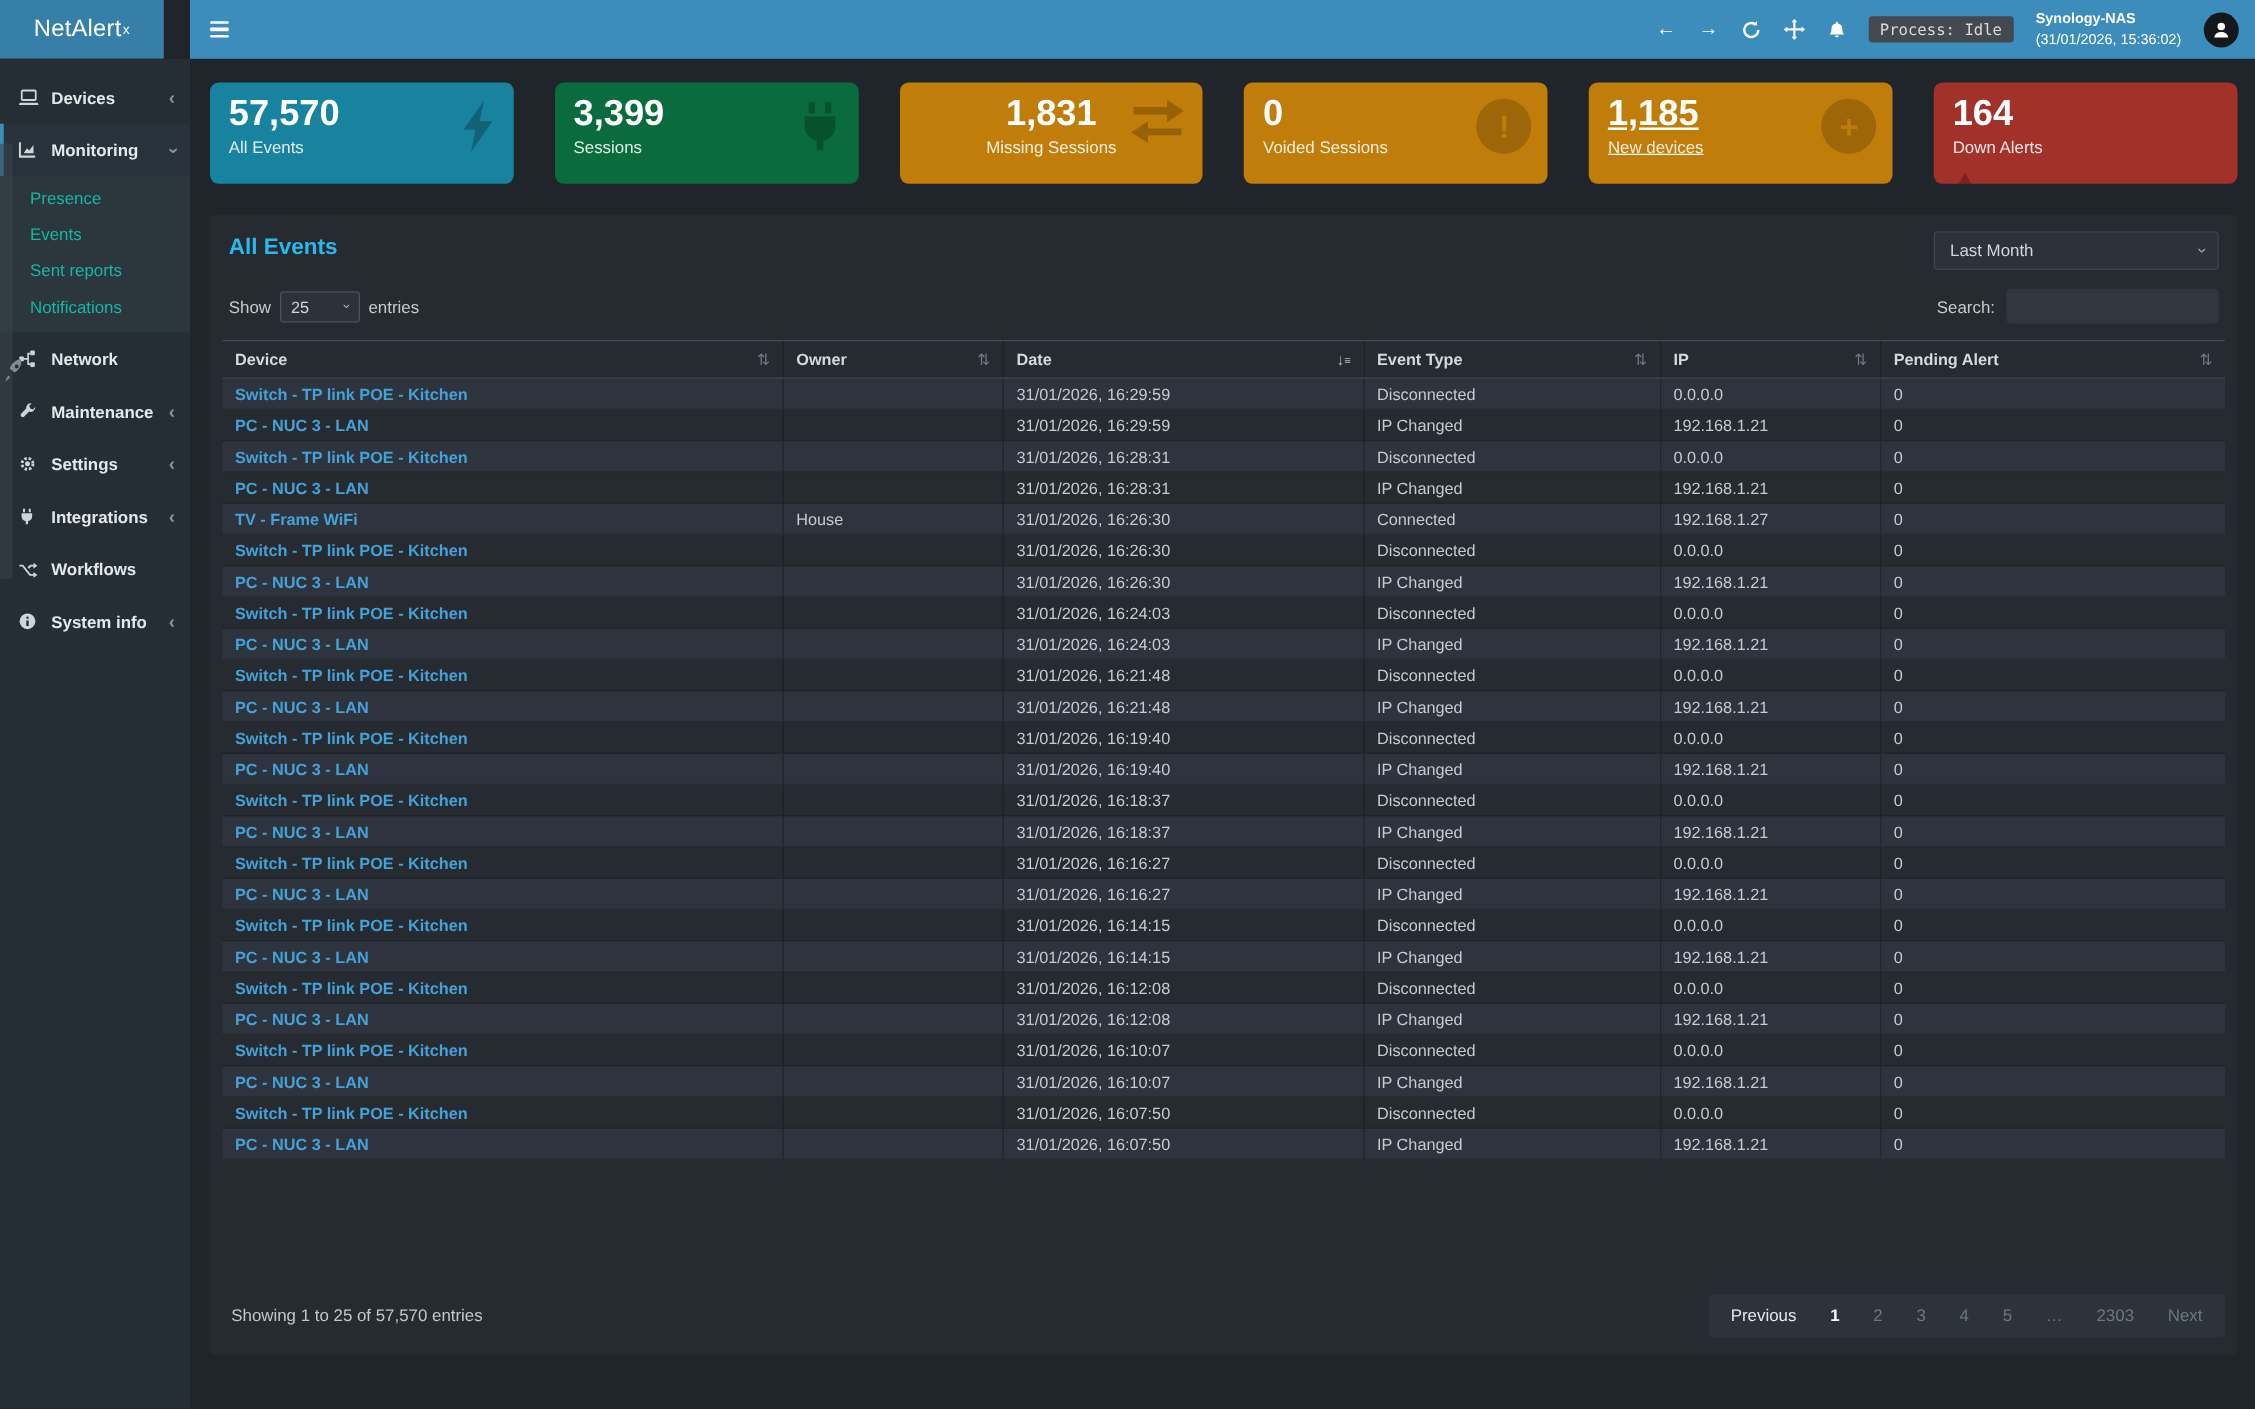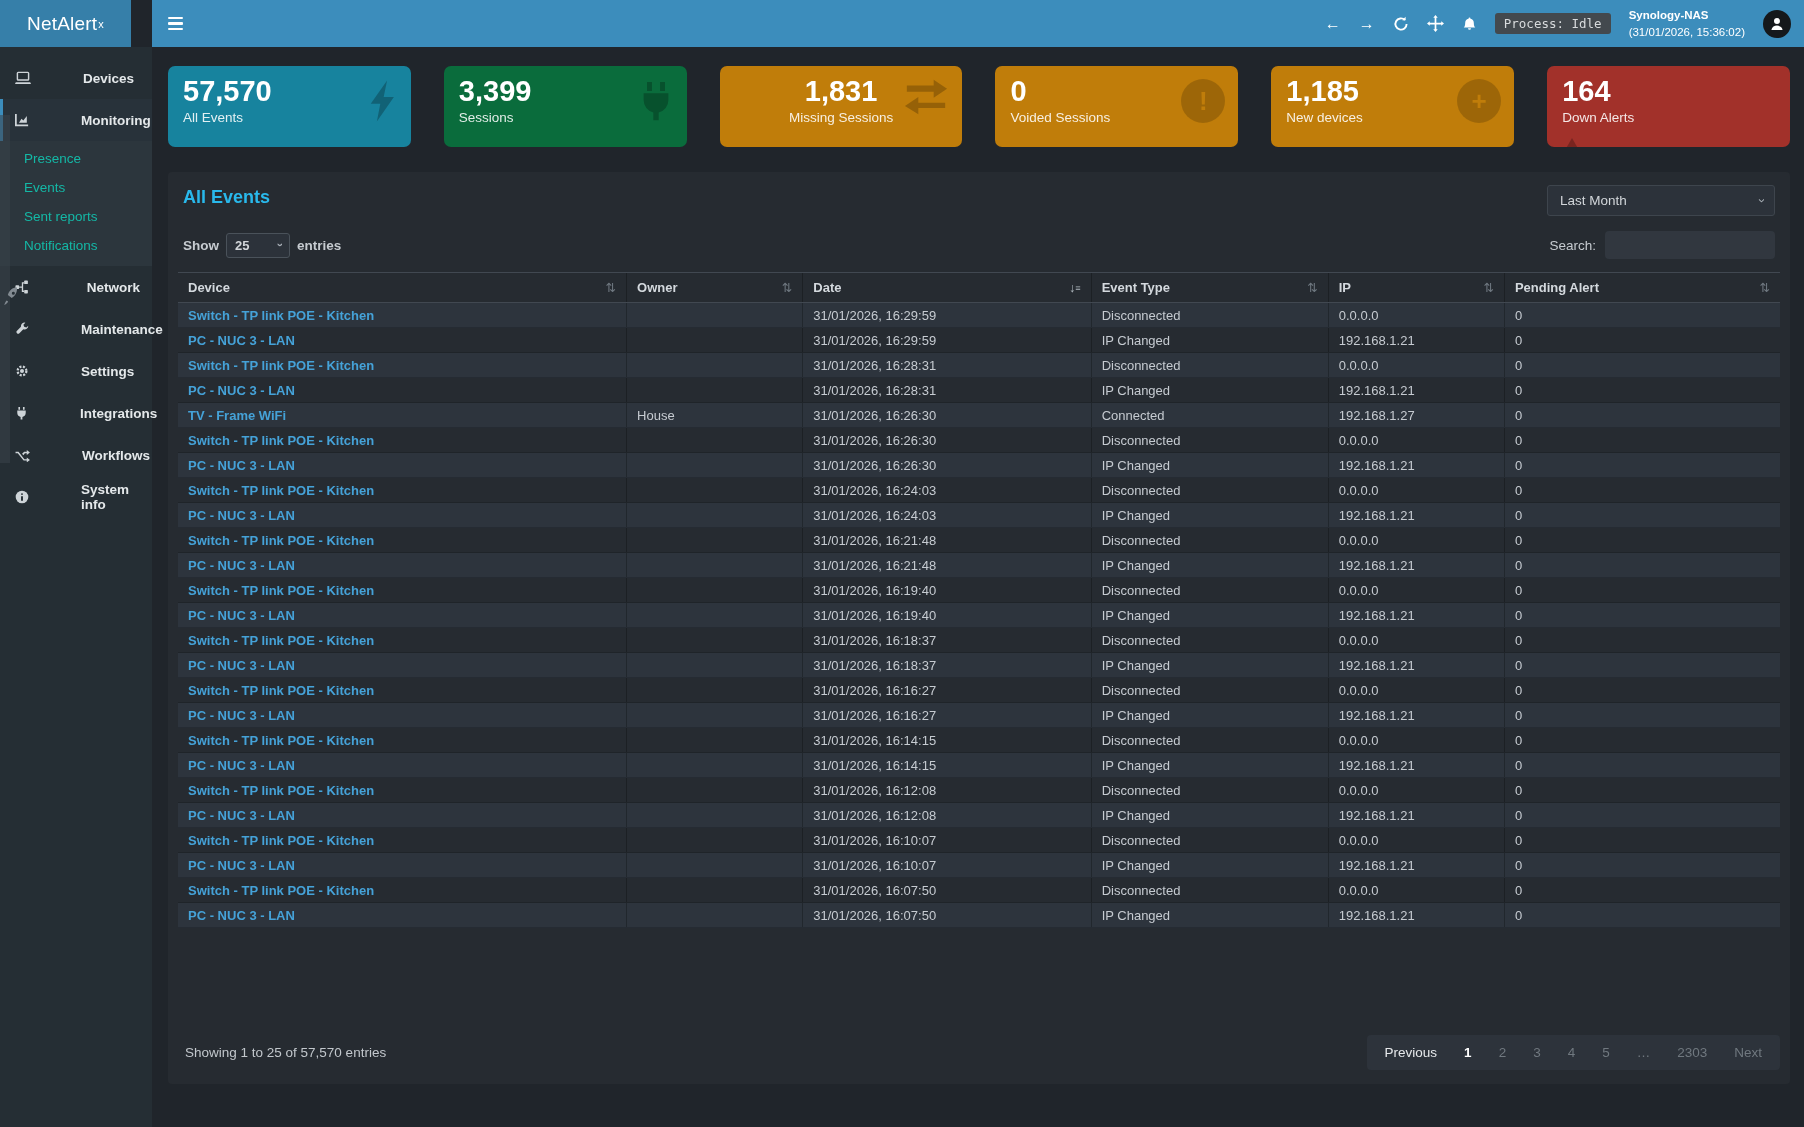--- a/index.html
+++ b/index.html
@@ -33,21 +33,21 @@
   .host-block { font-size:11.5px; line-height:1.45; color:#fff; }
   .host-block .hb1 { font-weight:700; }
   .avatar {
     width:28px; height:28px; border-radius:50%; background:#15181b;
     display:flex; align-items:center; justify-content:center; cursor:pointer;
   }
   
   .sidebar { position:absolute; left:0; top:47px; bottom:0; width:152px; background:#252e34; padding-top:10px; }
   .menu-item {
     display:flex; align-items:center; height:42px; padding:0 12px;
-    color:#e4e8ea; font-size:13.5px; cursor:pointer; border-left:3px solid transparent;gap:46px;
+    color:#e4e8ea; font-size:13.5px; cursor:pointer; border-left:3px solid transparent;
   }
   .menu-item .mi-ico { width:20px; margin-right:6px; color:#ced4d8; display:flex; align-items:center; }
   .menu-item .mi-label { font-weight:700; }
   .menu-item .chev { margin-left:auto; color:#8b949b; font-size:15px; font-weight:700; }
   .chev.down { display:inline-block; transform:rotate(-90deg); }
   .menu-item.active { background:#28323a; border-left-color:#3c8dbc; }
   .submenu { background:#2c363d; padding:3px 0 6px; }
   .submenu-item { padding:7px 12px 7px 24px; color:#14b8a6; font-size:13.5px; cursor:pointer; }
   
   .edge-strip { position:absolute; left:0; top:115px; width:10px; height:348px; background:#3a434b; opacity:.55; z-index:5; }
@@ -68,21 +68,21 @@
   
   .panel { margin-top:25px; background:#262b31; border-radius:4px; padding:13px 10px; height:912px; position:relative; }
   .panel-head { display:flex; justify-content:space-between; align-items:flex-start; padding:0 5px; }
   .panel-title { color:#29b9ec; font-size:18px; font-weight:700; padding-top:2px; }
   .period-select {
     width:228px; height:31px; background:#2c323a; border:1px solid #3e454d; border-radius:3px;
     color:#d2d6da; font-size:13.5px; display:flex; align-items:center; padding:0 12px; cursor:pointer;
   }
   .period-select .chev { margin-left:auto; color:#aab1b8; font-size:13px; transform:rotate(-90deg); }
   .controls { display:flex; justify-content:space-between; align-items:center; margin-top:15px; padding:0 5px; color:#c6cbd0; font-size:13.5px; }
-  .ctrl-left { display:flex; align-items:center; gap:7px;font-weight:bold; }
+  .ctrl-left { display:flex; align-items:center; gap:7px; }
   .len-select {
     width:64px; height:25px; background:#2c323a; border:1px solid #4a525a; border-radius:3px;
     color:#d2d6da; font-size:13px; display:flex; align-items:center; padding:0 8px; cursor:pointer;
   }
   .len-select .chev { margin-left:auto; color:#aab1b8; font-size:11px; transform:rotate(-90deg); }
   .ctrl-right { display:flex; align-items:center; gap:9px; }
   .search-input { width:170px; height:28px; background:#31373f; border:none; border-radius:4px; color:#d8dce0; font-size:13px; padding:0 10px; outline:none; }
   
   table { width:100%; border-collapse:collapse; margin-top:13px; font-size:13px; color:#c6cbd1; table-layout:fixed; }
   th {
@@ -288,21 +288,21 @@
     </div>
     <div class="card" style="background: rgb(192, 125, 10);">
       <div class="card-value">0</div>
       <div class="card-label">Voided Sessions</div>
       <div class="card-icon">
         <div class="icon-circle">
             <span style="color: rgb(192, 125, 10);">!</span>
           </div>
       </div>
     </div>
-    <div class="card" style="background: rgb(192, 125, 10);">
+    <div class="card" style="background: rgb(192, 125, 10); text-decoration: underline;">
       <div class="card-value">1,185</div>
       <div class="card-label">New devices</div>
       <div class="card-icon">
         <div class="icon-circle">
             <span style="color: rgb(192, 125, 10);">+</span>
           </div>
       </div>
     </div>
     <div class="card" style="background: rgb(162, 49, 42);">
       <div class="card-value">164</div>

